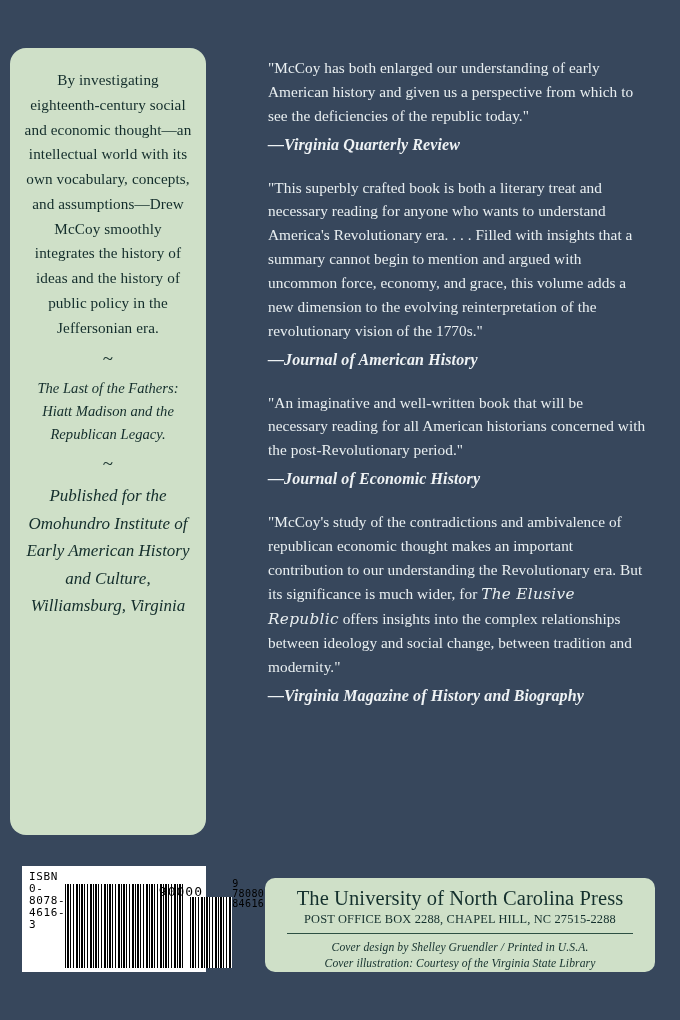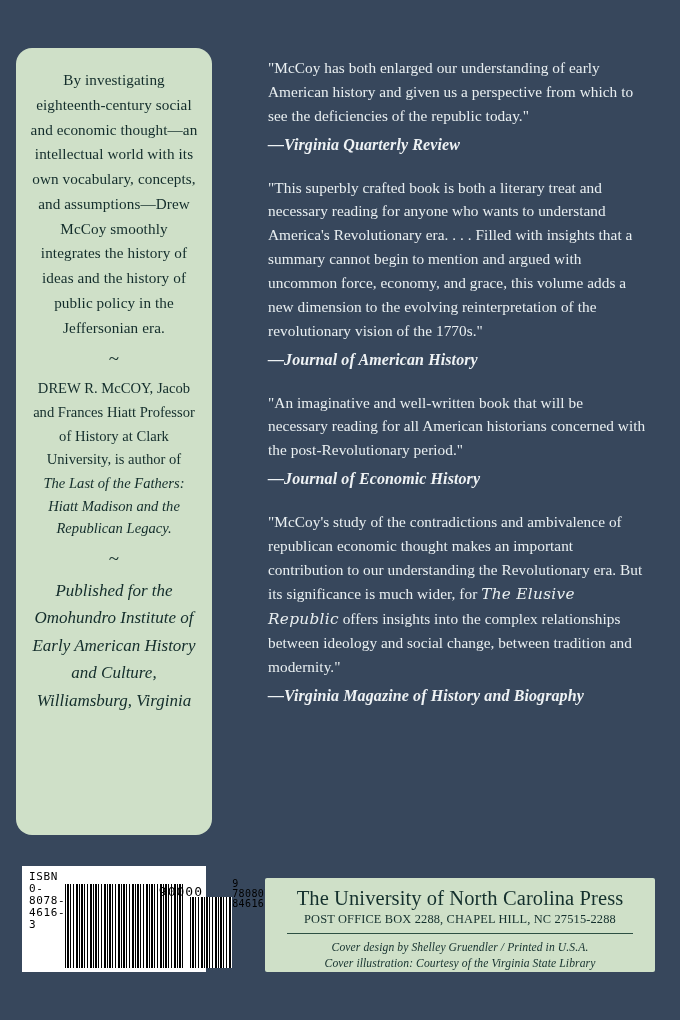--- a/index.html
+++ b/index.html
@@ -12,21 +12,21 @@
     width: 680px;
     height: 1020px;
     background: #37475c;
     overflow: hidden;
     font-family: "Liberation Serif", "DejaVu Serif", serif;
   }
 
   
   #left-panel {
     position: absolute;
-    left: 16px;
+    left: 10px;
     top: 48px;
     width: 196px;
     height: 787px;
     background: #cfe0c8;
     border-radius: 16px;
     box-sizing: border-box;
     padding: 18px 12px 14px 12px;
     text-align: center;
     color: #132d2b;
   }
@@ -150,21 +150,21 @@
   }
 
   
   #publisher-box {
     position: absolute;
     left: 265px;
     top: 878px;
     width: 390px;
     height: 94px;
     background: #cfe0c8;
-    border-radius: 2px;
+    border-radius: 10px;
     box-sizing: border-box;
     padding: 9px 12px 8px 12px;
     text-align: center;
     color: #14302d;
   }
   #publisher-name {
     font-size: 20.5px;
     line-height: 1.1;
     letter-spacing: .1px;
     white-space: nowrap;
@@ -192,21 +192,20 @@
 </style>
 </head>
 <body>
 
 <div id="cover">
 
   <div id="left-panel">
     <div class="blurb">By investigating eighteenth-century social and economic thought—an intellectual world with its own vocabulary, concepts, and assumptions—Drew McCoy smoothly integrates the history of ideas and the history of public policy in the Jeffersonian era.</div>
     <div class="swash">~</div>
     <div class="bio">
-      <span>DREW R. McCOY, Jacob and Frances Hiatt Professor of History at Clark University, is author of</span>
       <span class="title-italic">The Last of the Fathers: Hiatt Madison and the Republican Legacy.</span>
     </div>
     <div class="swash">~</div>
     <div class="imprint">Published for the Omohundro Institute of Early American History and Culture, Williamsburg, Virginia</div>
   </div>
 
   <div id="quotes">
 
     <div class="quote-block">
       <p class="quote-text">"McCoy has both enlarged our understanding of early American history and given us a perspective from which to see the deficiencies of the republic today."</p>

